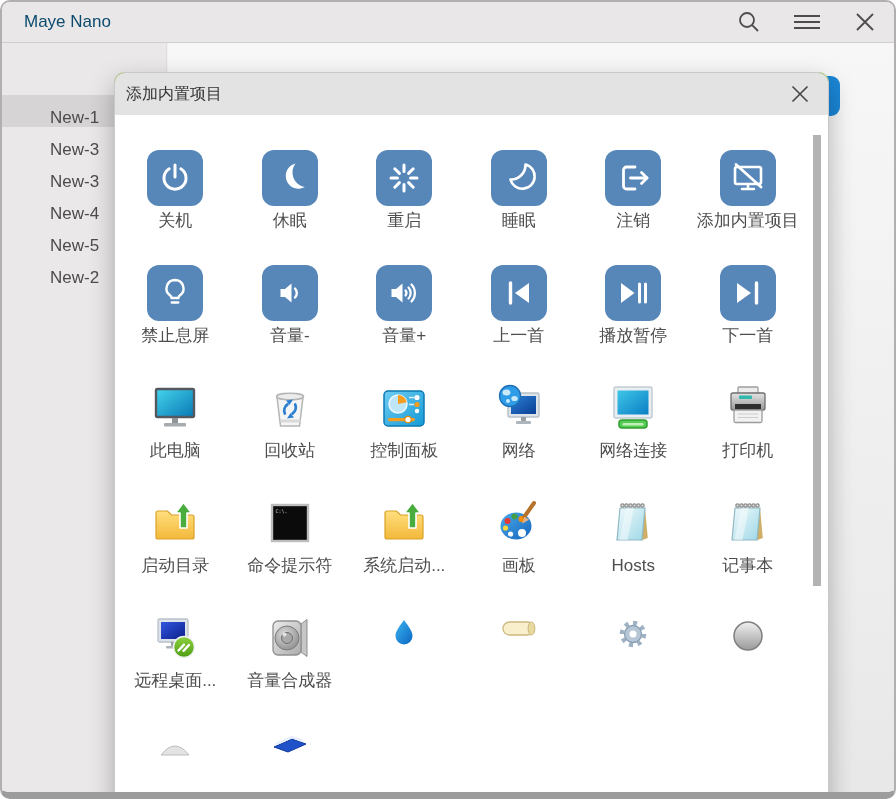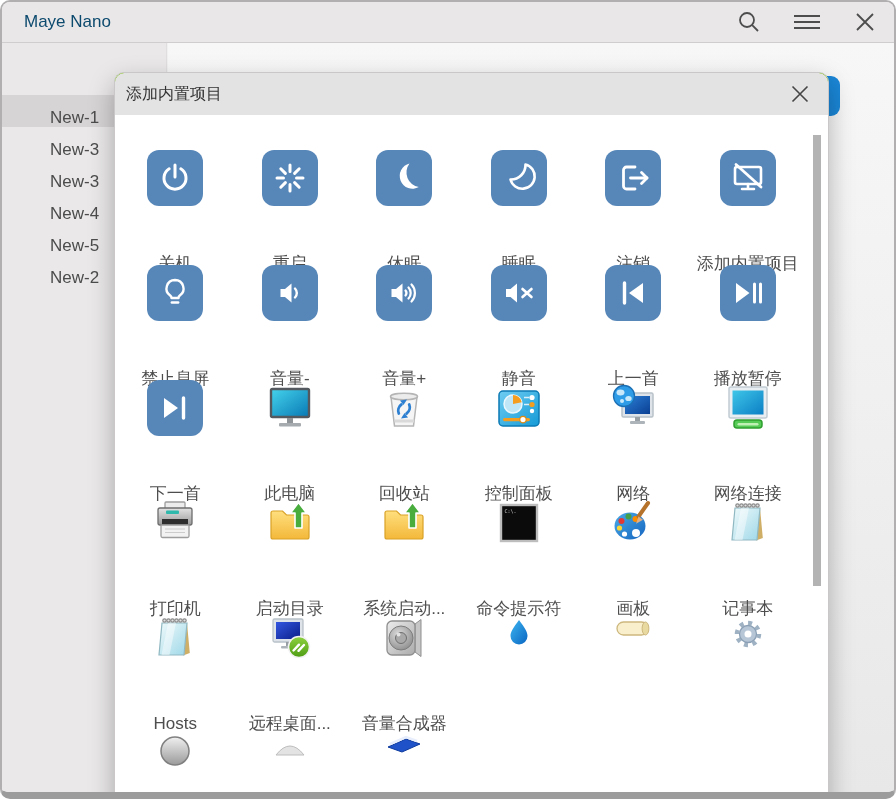--- a/index.html
+++ b/index.html
@@ -22,21 +22,21 @@
   .dialog{position:absolute;left:112px;top:70px;width:715px;height:776px;background:#84cc16;
     border-radius:10px;border:1px solid #c9c7c8;box-shadow:0 10px 26px rgba(0,0,0,0.28);
     z-index:10;overflow:hidden;box-sizing:border-box;}
   .dlg-header{height:42px;background:#e4e3e3;display:flex;align-items:center;position:relative;
     border-radius:9px 9px 0 0;}
   .dlg-title{margin-left:11px;font-size:16px;color:#333;}
   .dlg-close{position:absolute;right:16px;top:50%;transform:translateY(-50%);width:24px;height:24px;
     display:flex;align-items:center;justify-content:center;cursor:pointer;}
   .dlg-body{position:absolute;top:42px;left:0;right:0;bottom:0;overflow:hidden;background:#fff;}
   .grid{display:grid;grid-template-columns:repeat(6,114.5px);padding:35px 0 0 3px;row-gap:33px;}
-  .cell{height:82px;display:flex;flex-direction:column;align-items:center;cursor:pointer;gap:43px;}
+  .cell{height:82px;display:flex;flex-direction:column;align-items:center;cursor:pointer;}
   .badge{width:56px;height:56px;border-radius:12px;background:#5787b9;display:flex;
     align-items:center;justify-content:center;flex:0 0 auto;}
   .bigicon{width:56px;height:56px;flex:0 0 auto;}
   .cell .label{margin-top:4px;font-size:17px;color:#4e4e4e;white-space:nowrap;line-height:22px;}
   .scroll-thumb{position:absolute;right:7px;top:62px;width:8px;height:451px;background:#b3b3b3;z-index:11;}
 </style>
 </head>
 <body>
 
 <div class="window">
@@ -94,32 +94,32 @@
               <svg width="40" height="40" viewBox="0 0 40 40" fill="none" stroke="#ffffff" stroke-linecap="round" stroke-linejoin="round">
                 <path d="M20 7v12" stroke-width="3"></path>
                 <path d="M14.2 10.8a11 11 0 1 0 11.6 0" stroke-width="3"></path>
               </svg>
             </div>
             <div class="label">关机</div>
           </div>
           <div class="cell">
             <div class="badge">
               <svg width="40" height="40" viewBox="0 0 40 40" fill="none" stroke="#ffffff" stroke-linecap="round" stroke-linejoin="round">
+                <path d="M25.5 5.5a12.8 12.8 0 1 0 9.3 23.6A14.8 14.8 0 0 1 25.5 5.5Z" fill="#ffffff" stroke="none"></path>
+              </svg>
+            </div>
+            <div class="label">休眠</div>
+          </div>
+          <div class="cell">
+            <div class="badge">
+              <svg width="40" height="40" viewBox="0 0 40 40" fill="none" stroke="#ffffff" stroke-linecap="round" stroke-linejoin="round">
                 <path d="M26.5 20H33M24.6 15.4 29.2 10.8M20 13.5V7M15.4 15.4 10.8 10.8M13.5 20H7M15.4 24.6 10.8 29.2M20 26.5V33M24.6 24.6 29.2 29.2" stroke-width="3"></path>
               </svg>
             </div>
             <div class="label">重启</div>
-          </div>
-          <div class="cell">
-            <div class="badge">
-              <svg width="40" height="40" viewBox="0 0 40 40" fill="none" stroke="#ffffff" stroke-linecap="round" stroke-linejoin="round">
-                <path d="M25.5 5.5a12.8 12.8 0 1 0 9.3 23.6A14.8 14.8 0 0 1 25.5 5.5Z" fill="#ffffff" stroke="none"></path>
-              </svg>
-            </div>
-            <div class="label">休眠</div>
           </div>
           <div class="cell">
             <div class="badge">
               <svg width="40" height="40" viewBox="0 0 40 40" fill="none" stroke="#ffffff" stroke-linecap="round" stroke-linejoin="round">
                 <path d="M26.5 6.5a12.3 12.3 0 1 1-15 15A14.6 14.6 0 0 0 26.5 6.5Z" stroke-width="2.6"></path>
               </svg>
             </div>
             <div class="label">睡眠</div>
           </div>
           <div class="cell">
@@ -163,29 +163,20 @@
           <div class="cell">
             <div class="badge">
               <svg width="40" height="40" viewBox="0 0 40 40" fill="none" stroke="#ffffff" stroke-linecap="round" stroke-linejoin="round">
                 <path d="M7.5 16h4.5l6.5-5.5v19L12 24H7.5Z" fill="#ffffff" stroke="none"></path>
                 <path d="M21.5 17.5a4 4 0 0 1 0 5" stroke-width="2.2"></path>
                 <path d="M24.5 14.5a8 8 0 0 1 0 11" stroke-width="2.2"></path>
                 <path d="M27.5 11.5a12.3 12.3 0 0 1 0 17" stroke-width="2.2"></path>
               </svg>
             </div>
             <div class="label">音量+</div>
-          </div>
-          <div class="cell">
-            <div class="badge">
-              <svg width="40" height="40" viewBox="0 0 40 40" fill="none" stroke="#ffffff" stroke-linecap="round" stroke-linejoin="round">
-                <path d="M7 16h4.5L18 10.5v19L11.5 24H7Z" fill="#ffffff" stroke="none"></path>
-                <path d="M23.5 16l9 8M32.5 16l-9 8" stroke-width="2.6"></path>
-              </svg>
-            </div>
-            <div class="label">静音</div>
           </div>
           <div class="cell">
             <div class="badge">
               <svg width="40" height="40" viewBox="0 0 40 40" fill="none" stroke="#ffffff" stroke-linecap="round" stroke-linejoin="round">
                 <path d="M11.5 10v20" stroke-width="3.4"></path>
                 <path d="M30 10 16 20l14 10Z" fill="#ffffff" stroke="none"></path>
               </svg>
             </div>
             <div class="label">上一首</div>
           </div>
@@ -314,37 +305,37 @@
                     <stop offset="1" stop-color="#f3b83a"></stop>
                   </linearGradient>
                 </defs>
                 <path d="M9 18a2 2 0 0 1 2-2h9.5l4 4H45a2 2 0 0 1 2 2v20a2 2 0 0 1-2 2H11a2 2 0 0 1-2-2Z" fill="url(#fdg)" stroke="#d9a227" stroke-width="1.2"></path>
                 <path d="M36.5 7.5 44.5 18h-4.5v15h-7V18H28.5Z" fill="#49ad3e" stroke="#ffffff" stroke-width="1.6" stroke-linejoin="round"></path>
               </svg></div>
             <div class="label">启动目录</div>
           </div>
           <div class="cell">
             <div class="bigicon"><svg width="56" height="56" viewBox="0 0 56 56">
+                <rect x="10" y="10" width="36" height="36" fill="#0b0b0b" stroke="#bdbdbd" stroke-width="2.4"></rect>
+                <text x="13.5" y="18" font-size="5" fill="#cccccc" font-family="monospace">C:\.</text>
+              </svg></div>
+            <div class="label">命令提示符</div>
+          </div>
+          <div class="cell">
+            <div class="bigicon"><svg width="56" height="56" viewBox="0 0 56 56">
                 <defs>
                   <linearGradient id="fdg" x1="0" y1="0" x2="0" y2="1">
                     <stop offset="0" stop-color="#ffdf7e"></stop>
                     <stop offset="1" stop-color="#f3b83a"></stop>
                   </linearGradient>
                 </defs>
                 <path d="M9 18a2 2 0 0 1 2-2h9.5l4 4H45a2 2 0 0 1 2 2v20a2 2 0 0 1-2 2H11a2 2 0 0 1-2-2Z" fill="url(#fdg)" stroke="#d9a227" stroke-width="1.2"></path>
                 <path d="M36.5 7.5 44.5 18h-4.5v15h-7V18H28.5Z" fill="#49ad3e" stroke="#ffffff" stroke-width="1.6" stroke-linejoin="round"></path>
               </svg></div>
             <div class="label">系统启动...</div>
-          </div>
-          <div class="cell">
-            <div class="bigicon"><svg width="56" height="56" viewBox="0 0 56 56">
-                <rect x="10" y="10" width="36" height="36" fill="#0b0b0b" stroke="#bdbdbd" stroke-width="2.4"></rect>
-                <text x="13.5" y="18" font-size="5" fill="#cccccc" font-family="monospace">C:\.</text>
-              </svg></div>
-            <div class="label">命令提示符</div>
           </div>
           <div class="cell">
             <div class="bigicon"><svg width="56" height="56" viewBox="0 0 56 56">
                 <defs>
                   <linearGradient id="plg" x1="0" y1="0" x2="1" y2="1">
                     <stop offset="0" stop-color="#4aaae6"></stop>
                     <stop offset="1" stop-color="#1565c0"></stop>
                   </linearGradient>
                 </defs>
                 <ellipse cx="25" cy="31" rx="15.5" ry="13.5" fill="url(#plg)"></ellipse>
@@ -372,21 +363,21 @@
                 <path d="M21 13h8l-6.5 32h-8Z" fill="#ffffff" opacity="0.45"></path>
                 <g stroke="#8a8a8a" stroke-width="1.2" fill="#e2e2e2">
                   <circle cx="17.5" cy="10.5" r="1.7"></circle>
                   <circle cx="21.5" cy="10.5" r="1.7"></circle>
                   <circle cx="25.5" cy="10.5" r="1.7"></circle>
                   <circle cx="29.5" cy="10.5" r="1.7"></circle>
                   <circle cx="33.5" cy="10.5" r="1.7"></circle>
                   <circle cx="37.5" cy="10.5" r="1.7"></circle>
                 </g>
               </svg></div>
-            <div class="label">记事本</div>
+            <div class="label">Hosts</div>
           </div>
           <div class="cell">
             <div class="bigicon"><svg width="56" height="56" viewBox="0 0 56 56">
                 <defs>
                   <linearGradient id="npg" x1="0" y1="0" x2="1" y2="1">
                     <stop offset="0" stop-color="#f0fafb"></stop>
                     <stop offset="1" stop-color="#9ed8e8"></stop>
                   </linearGradient>
                 </defs>
                 <path d="M40 13 42.8 43 36 45.5Z" fill="#cfae66"></path>
@@ -394,21 +385,21 @@
                 <path d="M21 13h8l-6.5 32h-8Z" fill="#ffffff" opacity="0.45"></path>
                 <g stroke="#8a8a8a" stroke-width="1.2" fill="#e2e2e2">
                   <circle cx="17.5" cy="10.5" r="1.7"></circle>
                   <circle cx="21.5" cy="10.5" r="1.7"></circle>
                   <circle cx="25.5" cy="10.5" r="1.7"></circle>
                   <circle cx="29.5" cy="10.5" r="1.7"></circle>
                   <circle cx="33.5" cy="10.5" r="1.7"></circle>
                   <circle cx="37.5" cy="10.5" r="1.7"></circle>
                 </g>
               </svg></div>
-            <div class="label">Hosts</div>
+            <div class="label">记事本</div>
           </div>
           <div class="cell">
             <div class="bigicon"><svg width="56" height="56" viewBox="0 0 56 56">
                 <defs>
                   <linearGradient id="rdg" x1="0" y1="0" x2="1" y2="1">
                     <stop offset="0" stop-color="#3356e0"></stop>
                     <stop offset="1" stop-color="#0c1f8a"></stop>
                   </linearGradient>
                   <linearGradient id="grg" x1="0" y1="0" x2="0" y2="1">
                     <stop offset="0" stop-color="#8ed23f"></stop>

